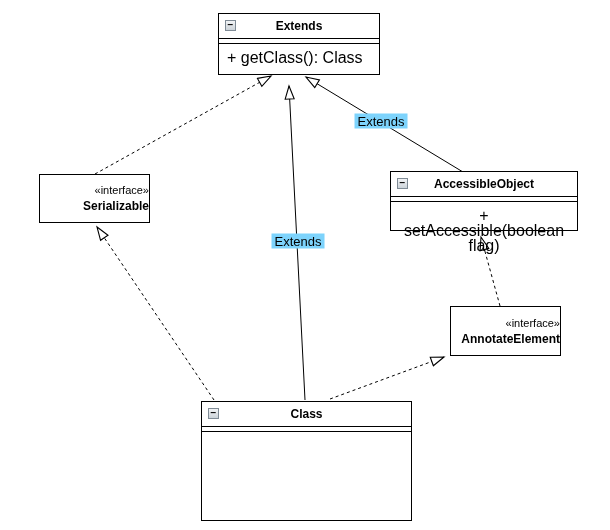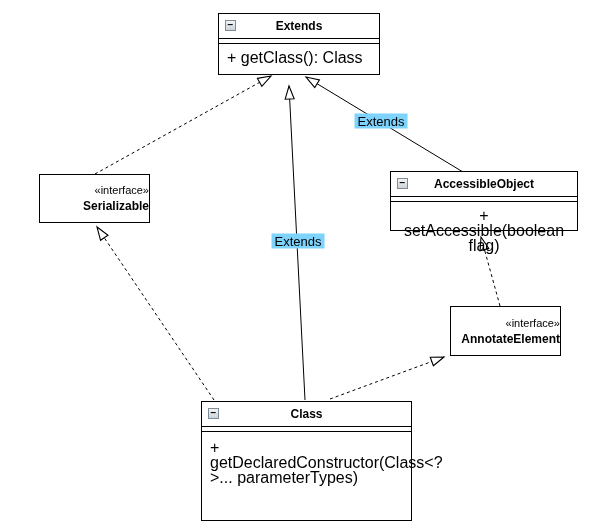--- a/index.html
+++ b/index.html
@@ -147,21 +147,19 @@
     <span class="iface-name">AnnotateElement</span>
   </div>
 
   <div class="uml-box" style="left:201px; top:401px; width:211px; height:120px;">
     <div class="title-row">
       <span class="collapse-btn">−</span>
       <span>Class</span>
     </div>
     <div class="sep"></div>
     <div class="methods">
-      <div class="method">+ getDeclaredConstructor(Class&lt;?
-&gt;... parameterTypes)</div>
     </div>
   </div>
 
   <span class="edge-label" style="left:381px; top:121px;">Extends</span>
   <span class="edge-label" style="left:298px; top:241px;">Extends</span>
 
 </div>
 
 </body></html>

